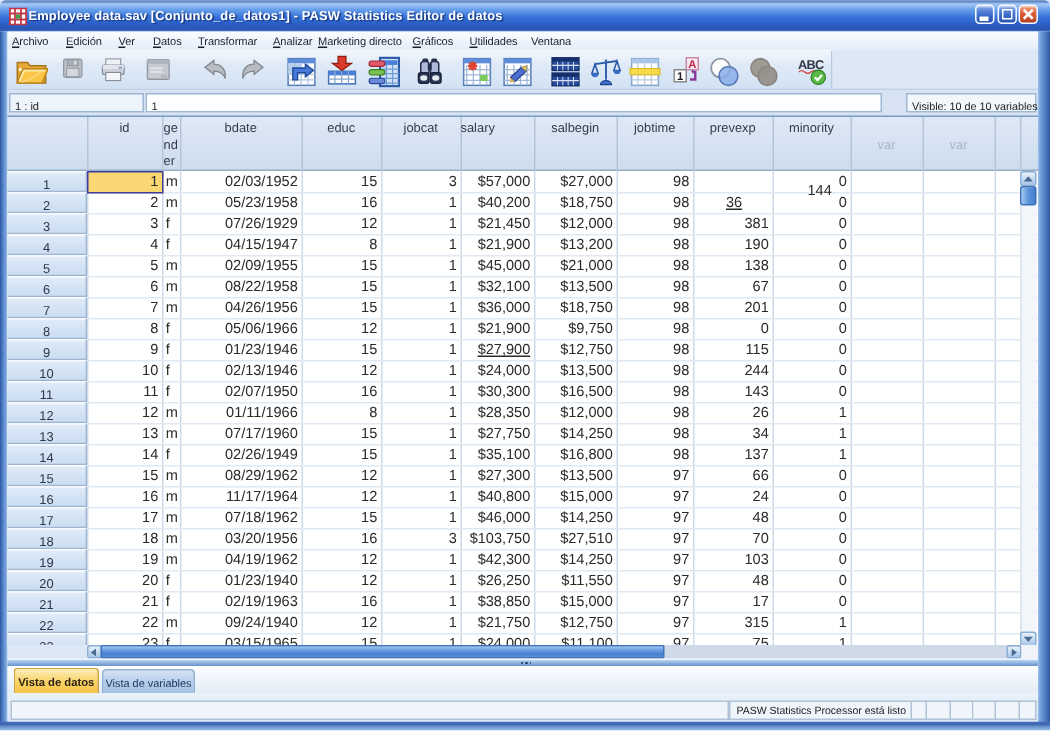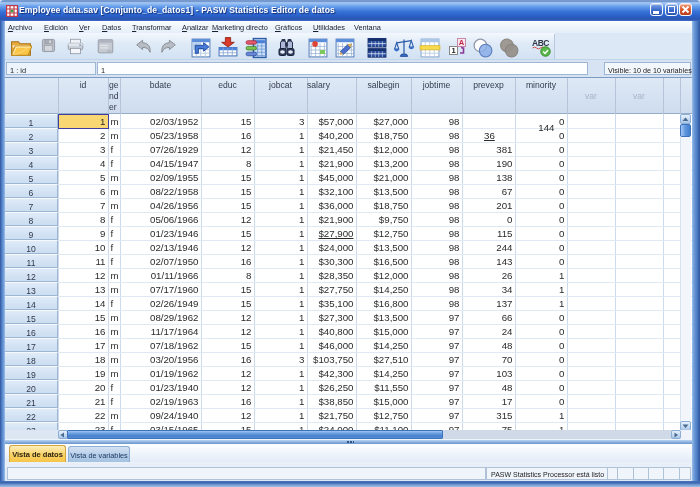--- a/index.html
+++ b/index.html
@@ -436,21 +436,21 @@
 <div class="abs" style="left:254px;top:276.2px;width:53px;text-align:right;padding-right:2.5px;font-size:9.7px;white-space:nowrap;color:#2a2a2a;">3</div>
 <div class="abs" style="left:307px;top:276.2px;width:49px;text-align:right;padding-right:2.5px;font-size:9.7px;white-space:nowrap;color:#2a2a2a;">$103,750</div>
 <div class="abs" style="left:356px;top:276.2px;width:55px;text-align:right;padding-right:2.5px;font-size:9.7px;white-space:nowrap;color:#2a2a2a;">$27,510</div>
 <div class="abs" style="left:411px;top:276.2px;width:51px;text-align:right;padding-right:2.5px;font-size:9.7px;white-space:nowrap;color:#2a2a2a;">97</div>
 <div class="abs" style="left:462px;top:276.2px;width:53px;text-align:right;padding-right:2.5px;font-size:9.7px;white-space:nowrap;color:#2a2a2a;">70</div>
 <div class="abs" style="left:515px;top:276.2px;width:52px;text-align:right;padding-right:2.5px;font-size:9.7px;white-space:nowrap;color:#2a2a2a;">0</div>
 <div class="abs" style="left:58px;top:302.0px;width:634px;height:1px;background:#dfe9f3;"></div>
 <div class="abs" style="left:5px;top:288.0px;width:53px;height:14.0px;background:linear-gradient(#e0ebf8,#d2e2f4 60%,#ccdef2);border-right:1px solid #9fb6d2;border-bottom:1px solid #9fb6d2;border-top:1px solid #f4f9fd;text-align:center;font-size:8.6px;color:#30374a;padding-top:2.5px;">19</div>
 <div class="abs" style="left:58px;top:290.2px;width:50px;text-align:right;padding-right:2.5px;font-size:9.7px;white-space:nowrap;color:#2a2a2a;">19</div>
 <div class="abs" style="left:108px;top:290.2px;width:12px;text-align:left;padding-left:2.5px;font-size:9.7px;white-space:nowrap;color:#2a2a2a;">m</div>
-<div class="abs" style="left:120px;top:290.2px;width:81px;text-align:right;padding-right:2.5px;font-size:9.7px;white-space:nowrap;color:#2a2a2a;">01/19/1962</div>
+<div class="abs" style="left:120px;top:290.2px;width:81px;text-align:right;padding-right:2.5px;font-size:9.7px;white-space:nowrap;color:#2a2a2a;">04/19/1962</div>
 <div class="abs" style="left:201px;top:290.2px;width:53px;text-align:right;padding-right:2.5px;font-size:9.7px;white-space:nowrap;color:#2a2a2a;">12</div>
 <div class="abs" style="left:254px;top:290.2px;width:53px;text-align:right;padding-right:2.5px;font-size:9.7px;white-space:nowrap;color:#2a2a2a;">1</div>
 <div class="abs" style="left:307px;top:290.2px;width:49px;text-align:right;padding-right:2.5px;font-size:9.7px;white-space:nowrap;color:#2a2a2a;">$42,300</div>
 <div class="abs" style="left:356px;top:290.2px;width:55px;text-align:right;padding-right:2.5px;font-size:9.7px;white-space:nowrap;color:#2a2a2a;">$14,250</div>
 <div class="abs" style="left:411px;top:290.2px;width:51px;text-align:right;padding-right:2.5px;font-size:9.7px;white-space:nowrap;color:#2a2a2a;">97</div>
 <div class="abs" style="left:462px;top:290.2px;width:53px;text-align:right;padding-right:2.5px;font-size:9.7px;white-space:nowrap;color:#2a2a2a;">103</div>
 <div class="abs" style="left:515px;top:290.2px;width:52px;text-align:right;padding-right:2.5px;font-size:9.7px;white-space:nowrap;color:#2a2a2a;">0</div>
 <div class="abs" style="left:58px;top:316.0px;width:634px;height:1px;background:#dfe9f3;"></div>
 <div class="abs" style="left:5px;top:302.0px;width:53px;height:14.0px;background:linear-gradient(#e0ebf8,#d2e2f4 60%,#ccdef2);border-right:1px solid #9fb6d2;border-bottom:1px solid #9fb6d2;border-top:1px solid #f4f9fd;text-align:center;font-size:8.6px;color:#30374a;padding-top:2.5px;">20</div>
 <div class="abs" style="left:58px;top:304.2px;width:50px;text-align:right;padding-right:2.5px;font-size:9.7px;white-space:nowrap;color:#2a2a2a;">20</div>

